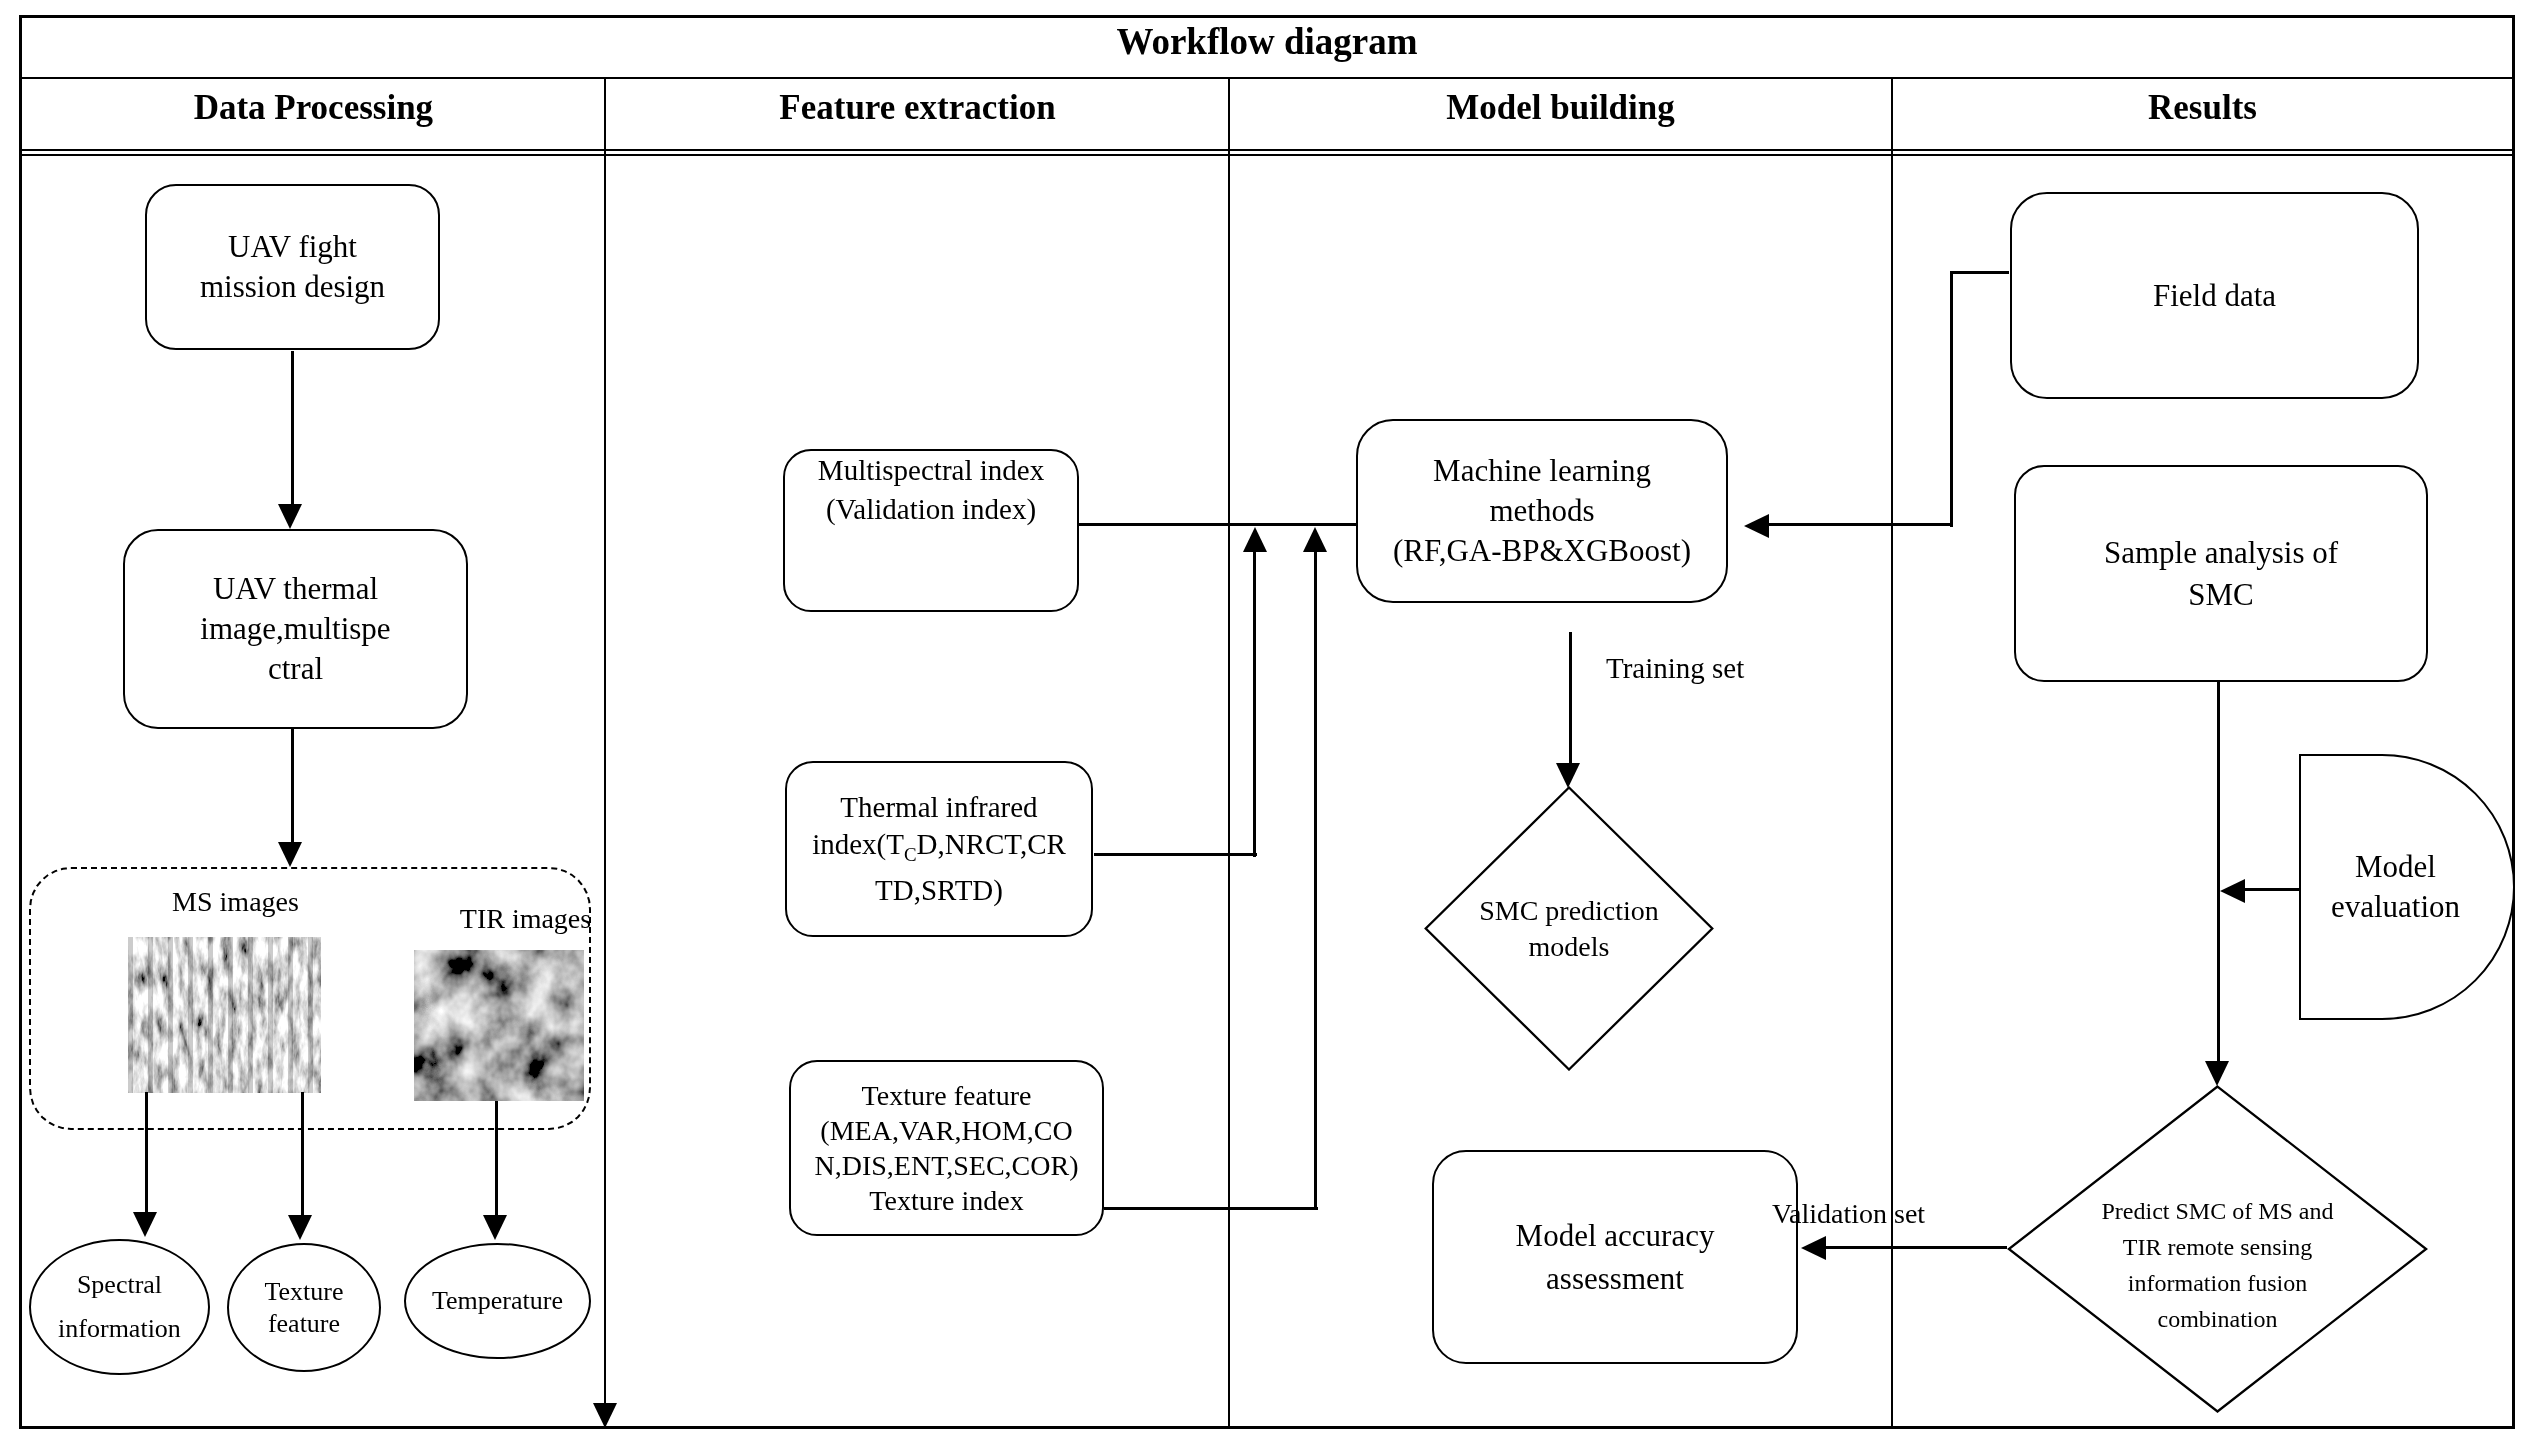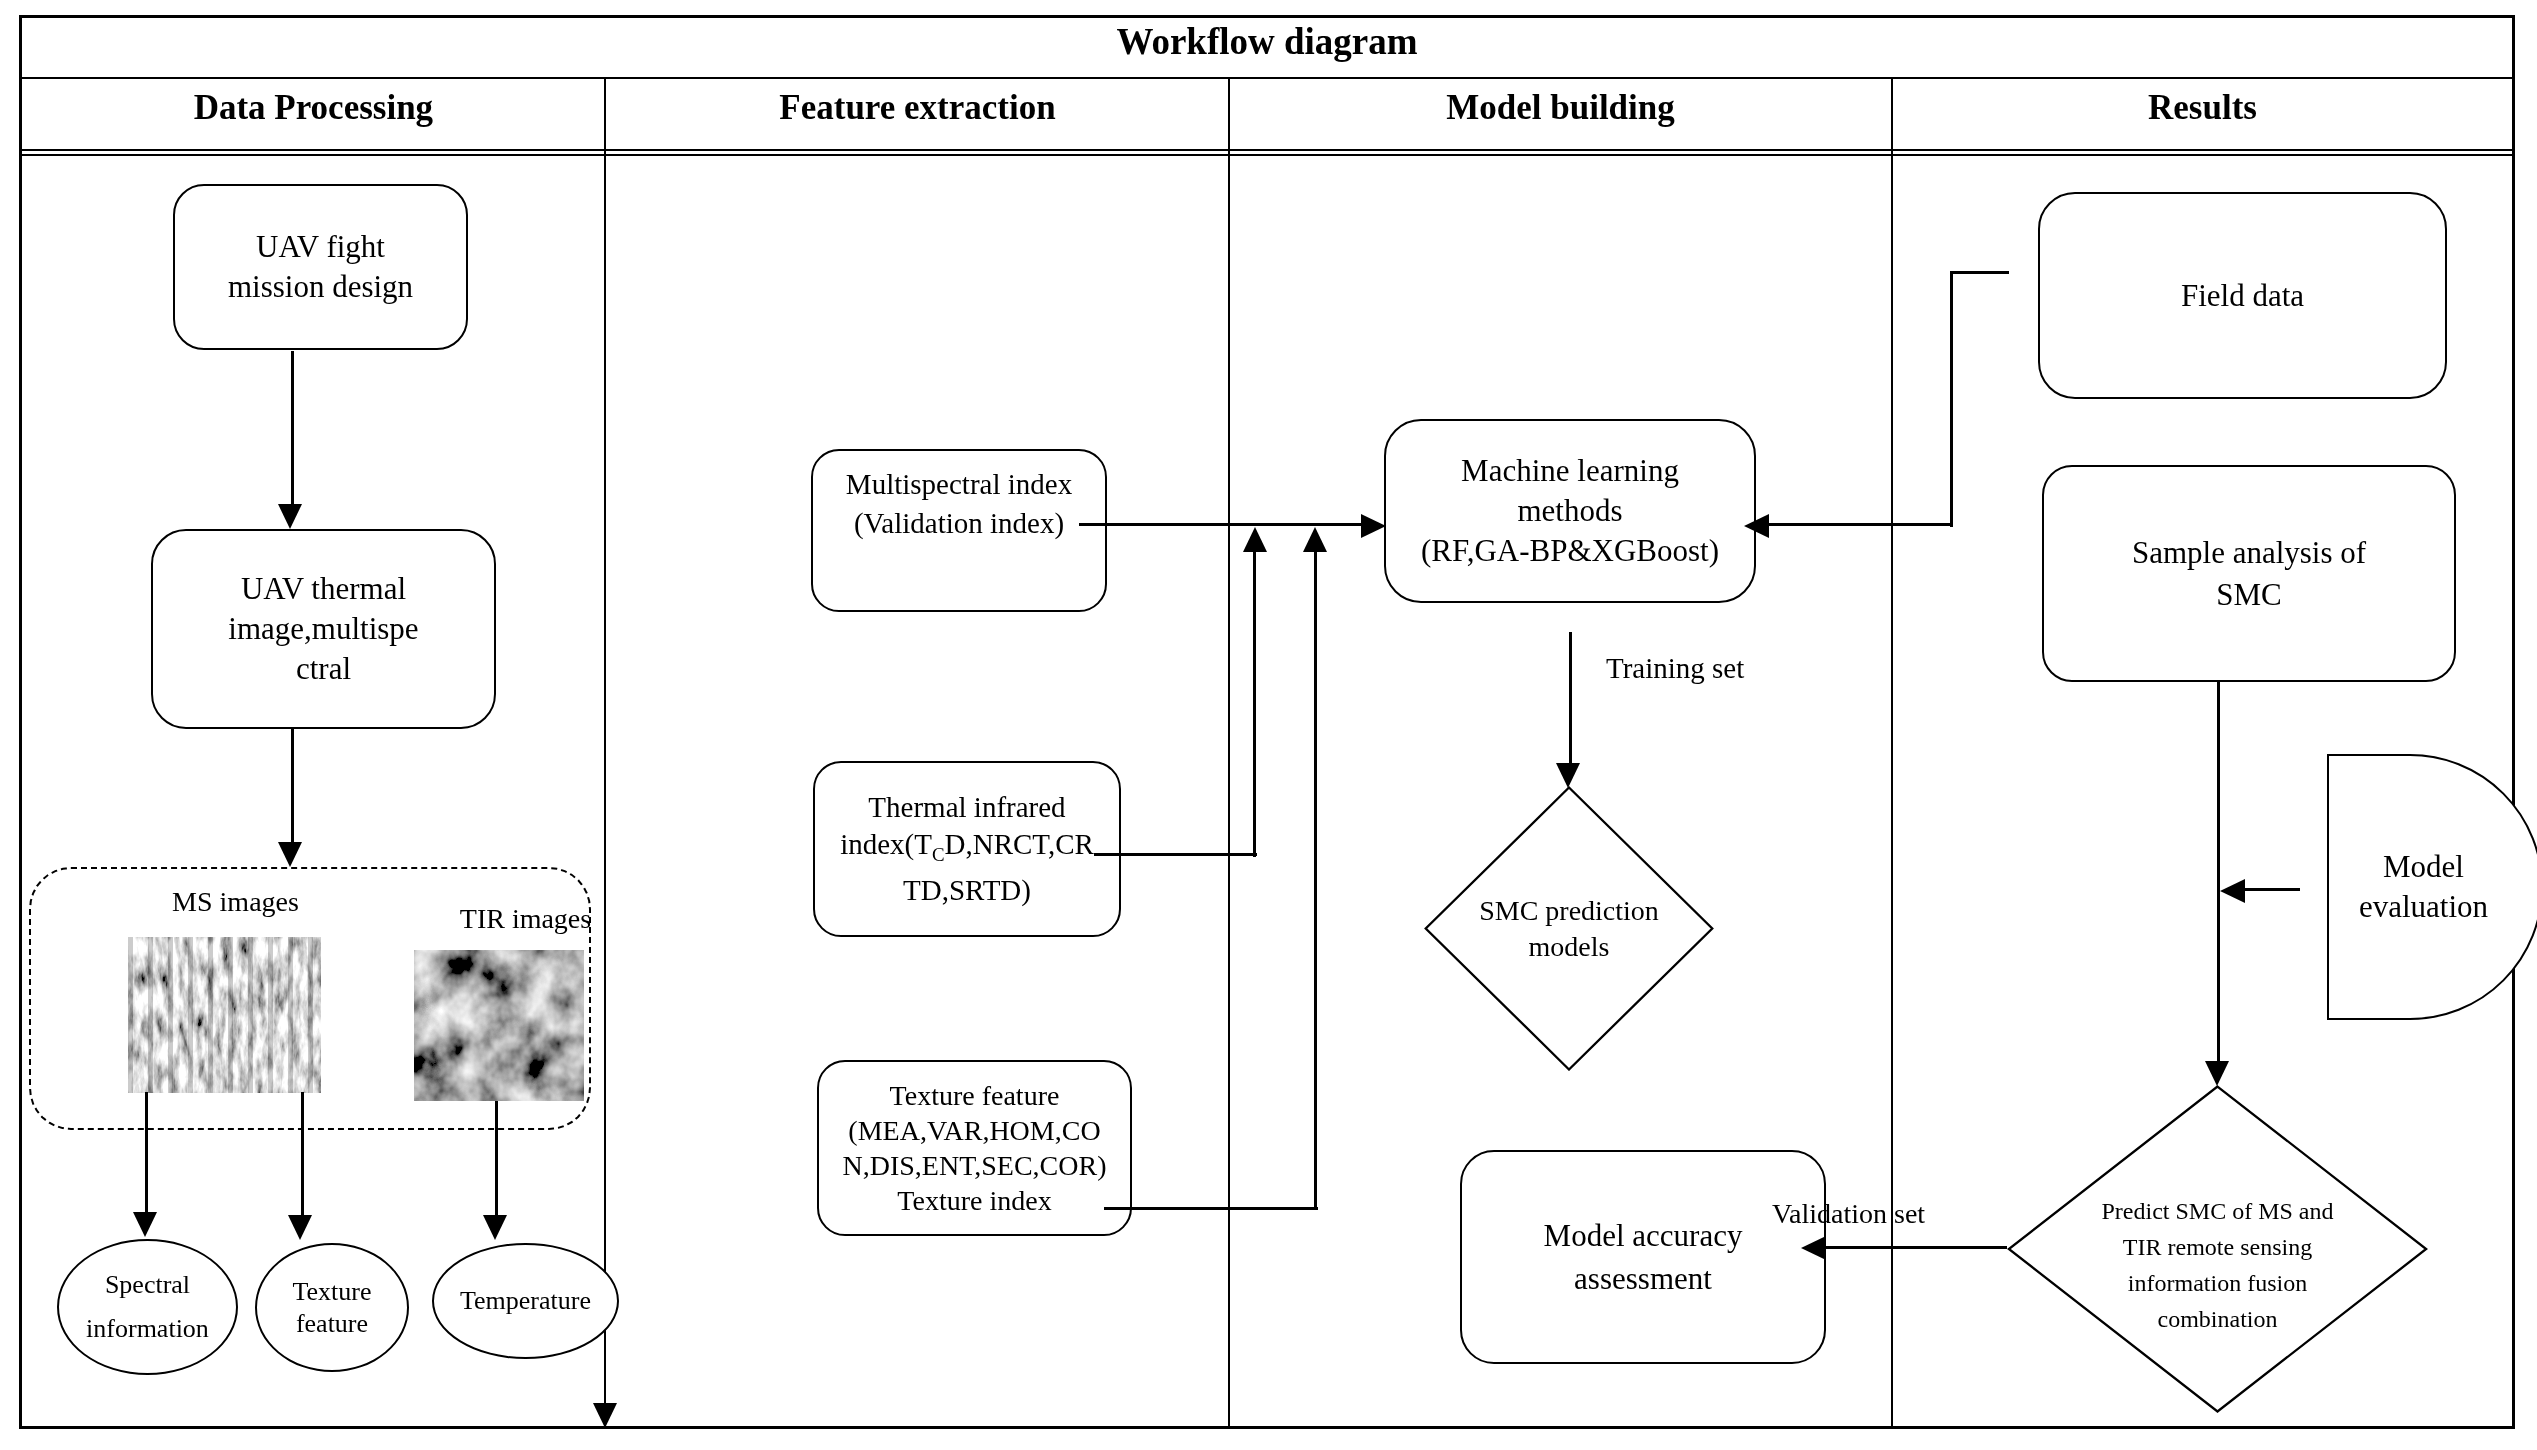--- a/index.html
+++ b/index.html
@@ -9,21 +9,21 @@
   
   .outer{left:19px;top:15.4px;width:2496px;height:1414px;border:3.1px solid #000;box-sizing:border-box;}
   .title{left:19px;top:20px;width:2496px;text-align:center;font-size:37px;font-weight:bold;}
   .hsep1{left:22.4px;top:77px;width:2490px;height:2.3px;background:#000;}
   .hsep2{left:22.4px;top:149px;width:2490px;height:7px;
          background:linear-gradient(#000 0 2.3px,#fff 2.3px 4.6px,#000 4.6px 7px);}
   .colhead{top:88px;text-align:center;font-size:35px;font-weight:bold;}
   .vdiv{top:79px;height:1350px;width:2.3px;background:#000;}
   
   .node{border:2.3px solid #000;box-sizing:border-box;background:#fff;display:flex;
-        flex-direction:column;align-items:center;justify-content:center;text-align:center;margin-left:28px;}
+        flex-direction:column;align-items:center;justify-content:center;text-align:center;}
   .vline{width:3.1px;background:#000;}
   .hline{height:3.1px;background:#000;}
   .ah-down{width:0;height:0;border-left:12.3px solid transparent;border-right:12.3px solid transparent;border-top:25px solid #000;}
   .ah-up{width:0;height:0;border-left:12.3px solid transparent;border-right:12.3px solid transparent;border-bottom:25px solid #000;}
   .ah-left{width:0;height:0;border-top:12.3px solid transparent;border-bottom:12.3px solid transparent;border-right:25px solid #000;}
   .ah-right{width:0;height:0;border-top:12.3px solid transparent;border-bottom:12.3px solid transparent;border-left:25px solid #000;}
   .lbl{font-size:28px;text-align:center;}
   .diamond-text{display:flex;flex-direction:column;align-items:center;justify-content:center;text-align:center;}
   sub{font-size:0.65em;}
   .imgwrap{overflow:hidden;}
@@ -114,21 +114,21 @@
   </div>
   <div class="abs node" style="left:404px;top:1243px;width:187px;height:116px;border-radius:50%;font-size:26px;">
     <div>Temperature</div>
   </div>
   <div class="abs node" style="left:227px;top:1243px;width:154px;height:129px;border-radius:50%;font-size:26px;line-height:32px;">
     <div>Texture</div>
     <div>feature</div>
   </div>
   <div class="abs ah-down" style="left:593px;top:1403px;"></div>
 
-  <div class="abs node" style="left:783px;top:449px;width:296px;height:163px;border-radius:28px;font-size:29px;line-height:39px;justify-content:flex-start;padding-top:14px;">
+  <div class="abs node" style="left:783px;top:449px;width:296px;height:163px;border-radius:28px;font-size:29px;line-height:39px;justify-content:flex-start;">
     <div>Multispectral index</div>
     <div>(Validation index)</div>
   </div>
   <div class="abs node" style="left:785px;top:761px;width:308px;height:176px;border-radius:28px;font-size:29px;line-height:37px;">
     <div>Thermal infrared</div>
     <div><span>index(T</span><sub>C</sub><span>D,NRCT,CR</span></div>
     <div>TD,SRTD)</div>
   </div>
   <div class="abs node" style="left:789px;top:1060px;width:315px;height:176px;border-radius:28px;font-size:28px;line-height:35px;">
     <div>Texture feature</div>

